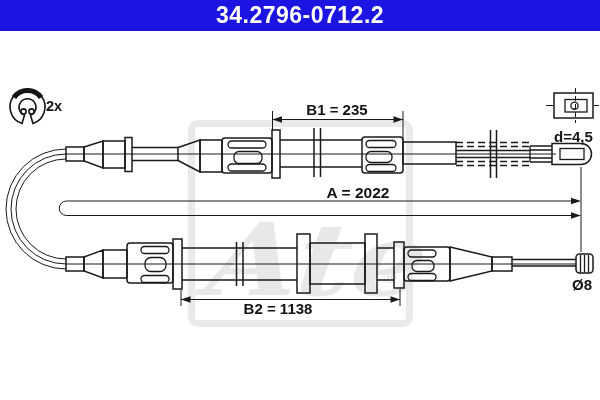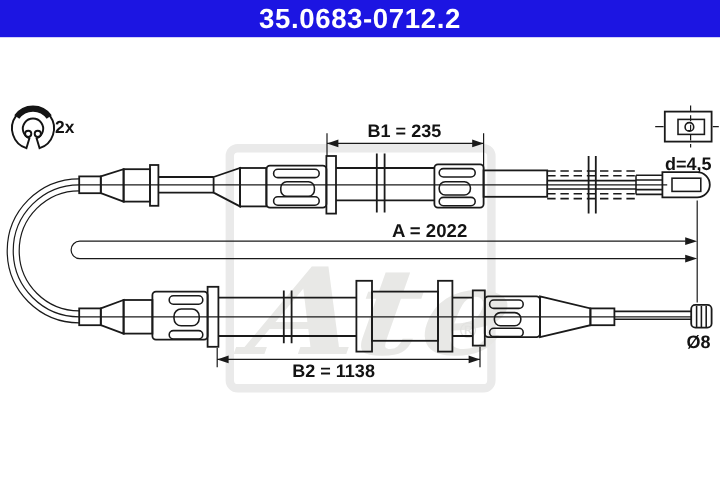--- a/index.html
+++ b/index.html
@@ -25,21 +25,21 @@
   .cdash{stroke-dasharray:5 3;}
   .arr{fill:#1a1a1a;stroke:none;}
   .clipfill{fill:#ffffff;stroke:#141414;stroke-width:1.6;}
 </style>
 </head>
 <body>
 
 <div class="screen">
 
   <div class="header-bar" style="background: rgb(28, 21, 226);">
-    <span class="part-num" style="color: rgb(255, 255, 255);">35.0683-0712.2</span>
+    <span class="part-num" style="color: rgb(255, 255, 255);">34.2796-0712.2</span>
   </div>
 
   <div class="wm-frame"></div>
   <div class="wm-logo">Ate</div>
   <div class="wm-r">®</div>
 
   <svg class="diagram" width="600" height="400" viewBox="0 0 600 400">
 
     <g>
       <path class="clipfill" d="M22,123.5 A17.5,17.5 0 1 1 33,123.5 L30.5,115.2 A8.5,8.5 0 1 0 24.5,115.2 Z"></path>

